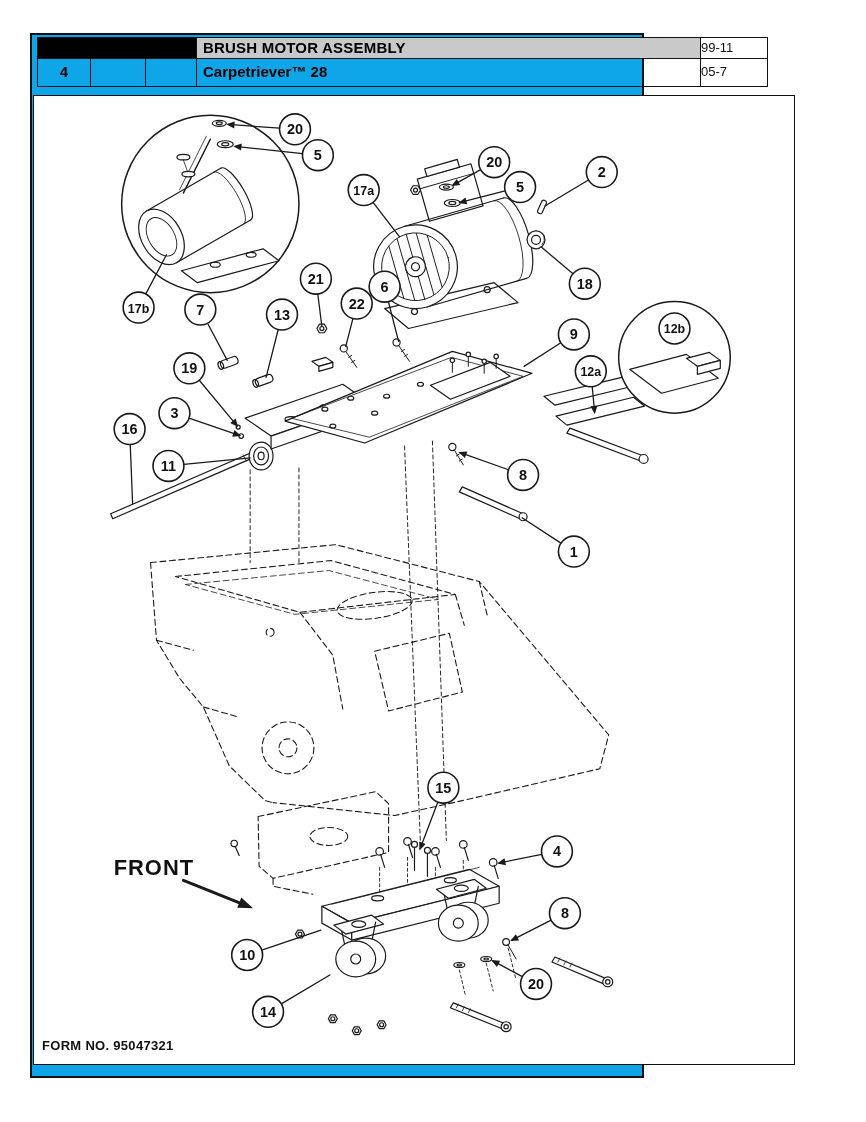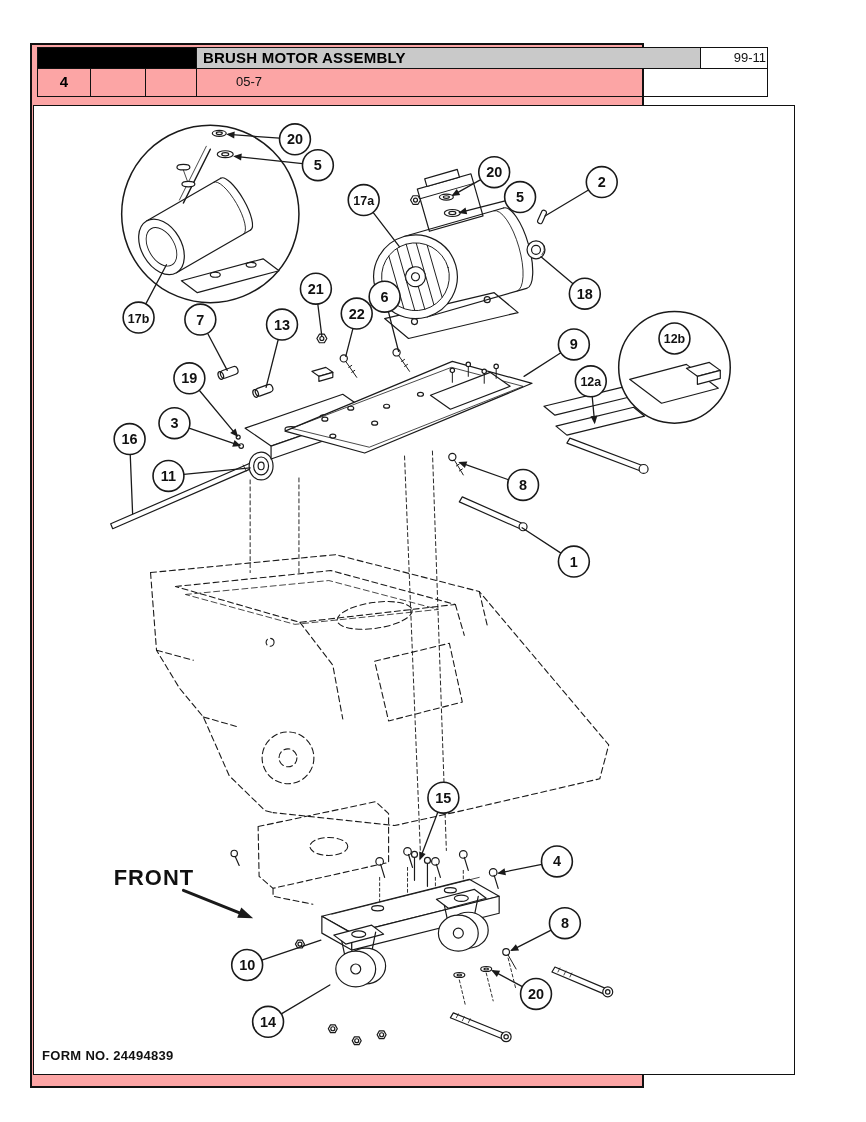--- a/index.html
+++ b/index.html
@@ -1,28 +1,28 @@
 <!DOCTYPE html>
 <html><head>
 <meta charset="utf-8">
 <style>
   * { margin:0; padding:0; box-sizing:border-box; }
   html,body { background:#f4f4f4; }
   body { font-family:"Liberation Sans", sans-serif; }
   .page { position:relative; width:866px; height:1122px; background:#fff; overflow:hidden; }
-  .outer { position:absolute; left:30px; top:43px; width:614px; height:1045px; border:2px solid #111; background:#fca5a5; }
+  .outer { position:absolute; left:30px; top:33px; width:614px; height:1045px; border:2px solid #111; background:#0ea5e9; }
   .header { position:absolute; left:5px; top:2px; width:731px; border:1.5px solid #111; }
   .hrow { display:flex; }
   .hrow.r1 { height:21px; border-bottom:1.5px solid #111; }
   .hrow.r2 { height:27px; }
   .hcell { border-right:1.5px solid #111; overflow:hidden; white-space:nowrap; }
   .hcell:last-child { border-right:none; }
   .hcell.black { width:159px; background:#000; }
   .hcell.title { width:504px; background:#c9c9c9; font-weight:bold; font-size:15px; line-height:20px; padding-left:6px; letter-spacing:.2px; color:#000; }
-  .hcell.code { width:65px; font-size:13px; text-align:right; color:#111; }
+  .hcell.code { width:65px; font-size:13px; text-align:left; color:#111; }
   .r1 .hcell.code { line-height:20px; }
   .r2 .hcell.code { line-height:26px; }
   .hcell.n1 { width:53px; font-weight:bold; font-size:15px; text-align:center; line-height:26px; color:#000; }
   .hcell.n2 { width:55px; }
   .hcell.n3 { width:51px; }
   .hcell.model { width:504px; font-weight:bold; font-size:15px; line-height:26px; padding-left:6px; color:#000; }
   .content { position:absolute; left:1px; top:60px; width:762px; height:970px; border:1.5px solid #111; background:#fff; }
   .content svg { display:block; }
   .formno { position:absolute; left:8px; bottom:11px; font-size:13px; font-weight:600; letter-spacing:.3px; color:#111; }
 </style>
@@ -35,20 +35,21 @@
     <div class="header">
       <div class="hrow r1">
         <div class="hcell black"></div>
         <div class="hcell title">BRUSH MOTOR ASSEMBLY</div>
         <div class="hcell code">99-11</div>
       </div>
       <div class="hrow r2">
         <div class="hcell n1">4</div>
         <div class="hcell n2"></div>
         <div class="hcell n3"></div>
+        <div class="hcell model">Carpetriever™ 28</div>
         <div class="hcell code">05-7</div>
       </div>
     </div>
 
     <div class="content">
       <svg id="diagram-svg" width="759" height="967" viewBox="0 0 762 968">
         <g stroke="#1a1a1a" fill="none" stroke-width="1.2" stroke-linecap="round" stroke-linejoin="round">
 
           <g stroke-dasharray="4 3" stroke-width="0.95">
             <path d="M217,374 L217,467"></path>
@@ -441,16 +442,16 @@
               </g>
               <g>
                 <line x1="248.31004504350162" y1="910.0569086030716" x2="297" y2="881" stroke="#1a1a1a" stroke-width="1.3"></line>
                 <circle cx="235" cy="918" r="15.5" fill="#fff" stroke="#1a1a1a" stroke-width="1.6"></circle>
                 <text x="235" y="923" text-anchor="middle" font-size="14.5" font-weight="bold" font-family="&quot;Liberation Sans&quot;, sans-serif" fill="#111" stroke="none">14</text>
               </g>
             </g>
         </g>
       </svg>
 
-      <div class="formno">FORM NO. 24494839</div>
+      <div class="formno">FORM NO. 95047321</div>
     </div>
   </div>
 </div>
 
 </body></html>

